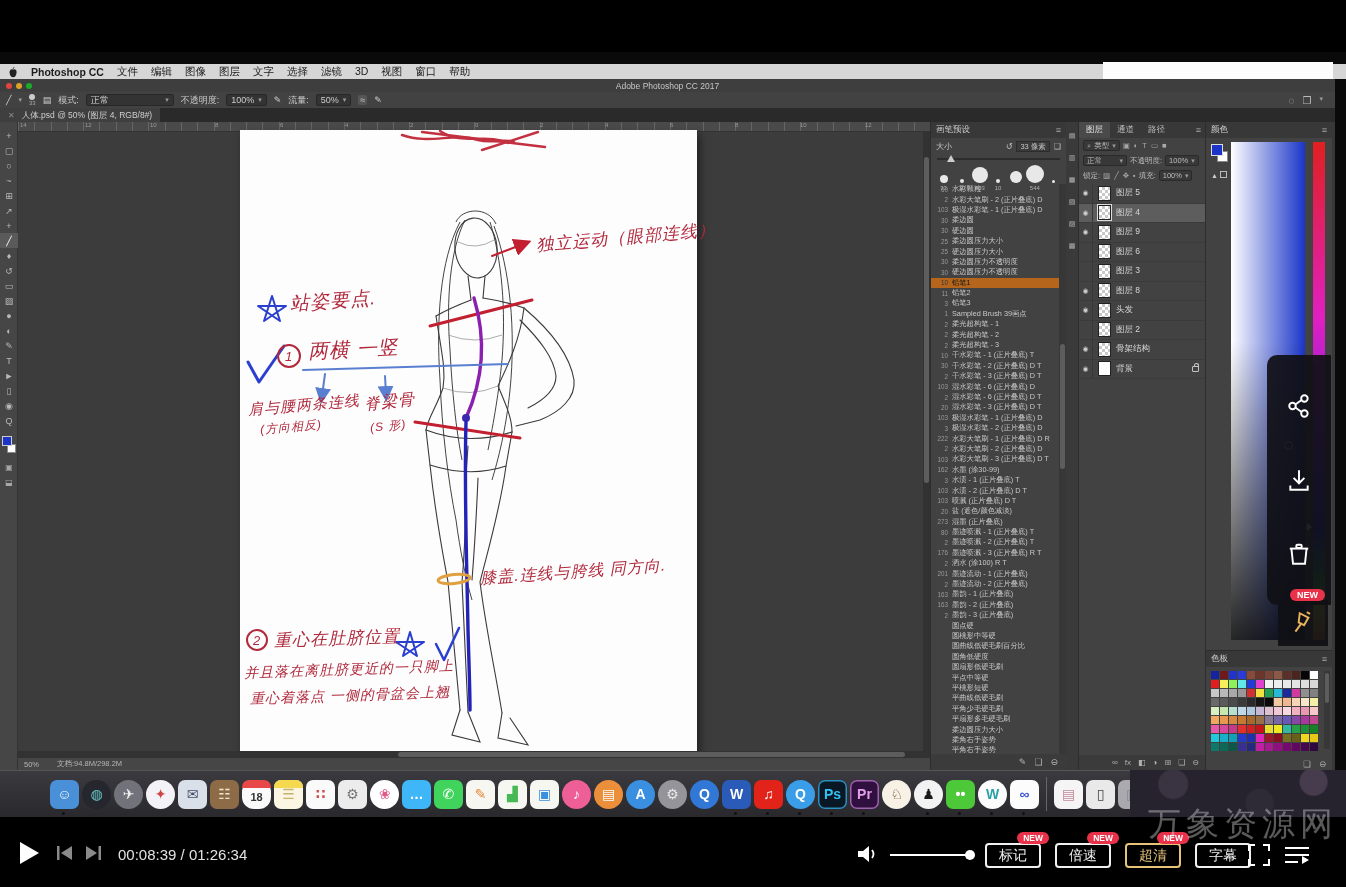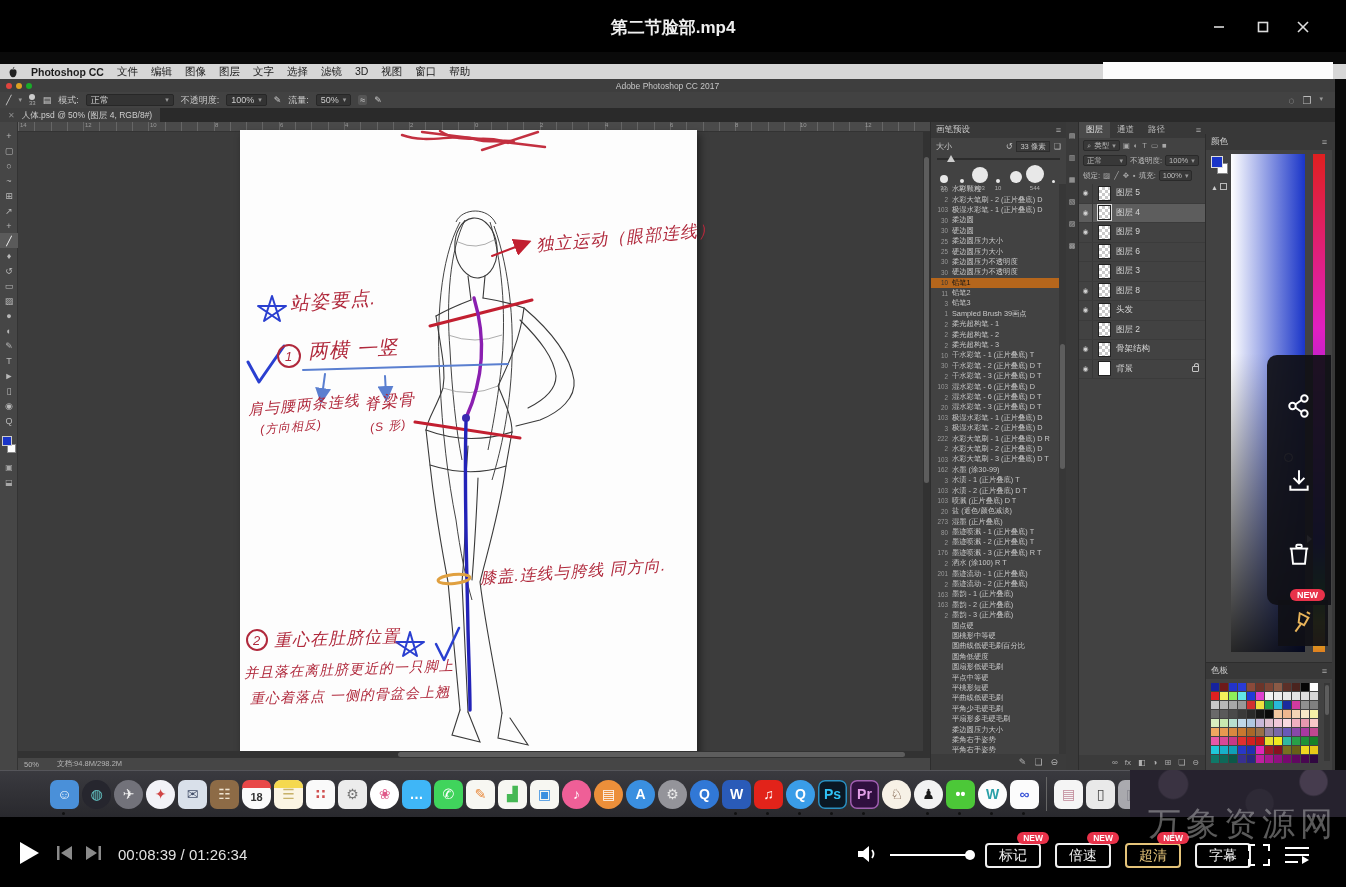--- a/index.html
+++ b/index.html
@@ -119,21 +119,21 @@
   .lthumb{width:13px;height:15px;margin:0 5px;background:repeating-conic-gradient(#c9c9c9 0 25%,#fff 0 50%) 0 0/6px 6px;border:1px solid #222;}
   .lthumb.solid{background:#fff;}
   .lrow.sel .lthumb{outline:1px solid #ddd;}
   .lname{color:#d6d6d6;font-size:8.5px;}
   .lockic{margin-left:auto;margin-right:6px;width:7px;height:6px;border:1px solid #c5c5c5;border-radius:1px;position:relative;}
   .lockic::before{content:"";position:absolute;left:1px;top:-4px;width:3px;height:3px;border:1px solid #c5c5c5;border-bottom:none;border-radius:3px 3px 0 0;}
   #lfoot{position:absolute;bottom:0;left:0;right:0;height:15px;background:#3b3b3b;display:flex;align-items:center;justify-content:flex-end;gap:7px;padding-right:6px;color:#b0b0b0;font-size:8px;}
   #lfoot span{cursor:pointer;}
 
   
-  #rightcol{position:absolute;left:1205px;top:12px;width:127px;height:648px;background:#424242;border-left:1px solid #2d2d2d;}
+  #rightcol{position:absolute;left:1205px;top:0;width:127px;height:648px;background:#424242;border-left:1px solid #2d2d2d;}
   #colorpanel{position:absolute;top:0;left:0;right:0;height:528px;}
   #colorbody{position:absolute;top:16px;bottom:6px;left:0;right:0;}
   #ccol{position:absolute;left:3px;top:4px;width:20px;}
   #cfg{position:absolute;left:2px;top:2px;width:12px;height:12px;border:1px solid #ddd;z-index:2;}
   #cbg{position:absolute;left:8px;top:9px;width:11px;height:11px;background:#fff;border:1px solid #888;}
   #cwarn{position:absolute;left:2px;top:30px;color:#ccc;font-size:7px;}
   #ccube{position:absolute;left:11px;top:29px;width:7px;height:7px;border:1px solid #bbb;}
   #cfield{position:absolute;left:25px;top:4px;right:27px;bottom:4px;cursor:crosshair;}
   #cpick{position:absolute;left:72%;top:60%;width:9px;height:9px;border:1.5px solid #eee;border-radius:50%;}
   #chue{position:absolute;right:7px;top:4px;width:12px;bottom:4px;cursor:pointer;}
@@ -185,39 +185,20 @@
   
   .wm{position:absolute;color:rgba(225,225,225,.40);pointer-events:none;z-index:9;}
   #wm1{right:8px;top:802px;font-size:33px;letter-spacing:5px;}
   #wm2{right:4px;top:840px;font-size:29px;letter-spacing:1px;}
 </style>
 </head>
 <body>
 
 <div id="app">
 
-  <div id="titlebar">
-    <div id="vtitle">第二节脸部.mp4</div>
-    <div class="winbtn" id="btn-min">
-        <svg width="12" height="12">
-          <line x1="1" y1="6" x2="11" y2="6"></line>
-        </svg>
-      </div>
-    <div class="winbtn" id="btn-max">
-        <svg width="12" height="12">
-          <rect x="1.5" y="1.5" width="9" height="9"></rect>
-        </svg>
-      </div>
-    <div class="winbtn" id="btn-close">
-        <svg width="12" height="12">
-          <line x1="1" y1="1" x2="11" y2="11"></line>
-          <line x1="11" y1="1" x2="1" y2="11"></line>
-        </svg>
-      </div>
-  </div>
 
   <div id="video">
 
     <div id="menubar">
       <span id="applelogo">
         <svg width="10" height="12" viewBox="0 0 10 12">
             <path d="M4.6,3.2 Q4.7,1.4 6.4,0.8 Q6.4,2.6 4.6,3.2Z" fill="#222"></path>
             <path d="M2.8,3.4 Q4.2,2.9 5.2,3.5 Q6.2,2.9 7.4,3.5 Q8.8,4.3 8.6,6.4 Q8.4,9.2 6.9,10.8 Q6.1,11.6 5.1,11.1 Q4.1,11.6 3.3,10.8 Q1.6,9.0 1.5,6.3 Q1.5,4.2 2.8,3.4Z" fill="#222"></path>
           </svg>
       </span>

